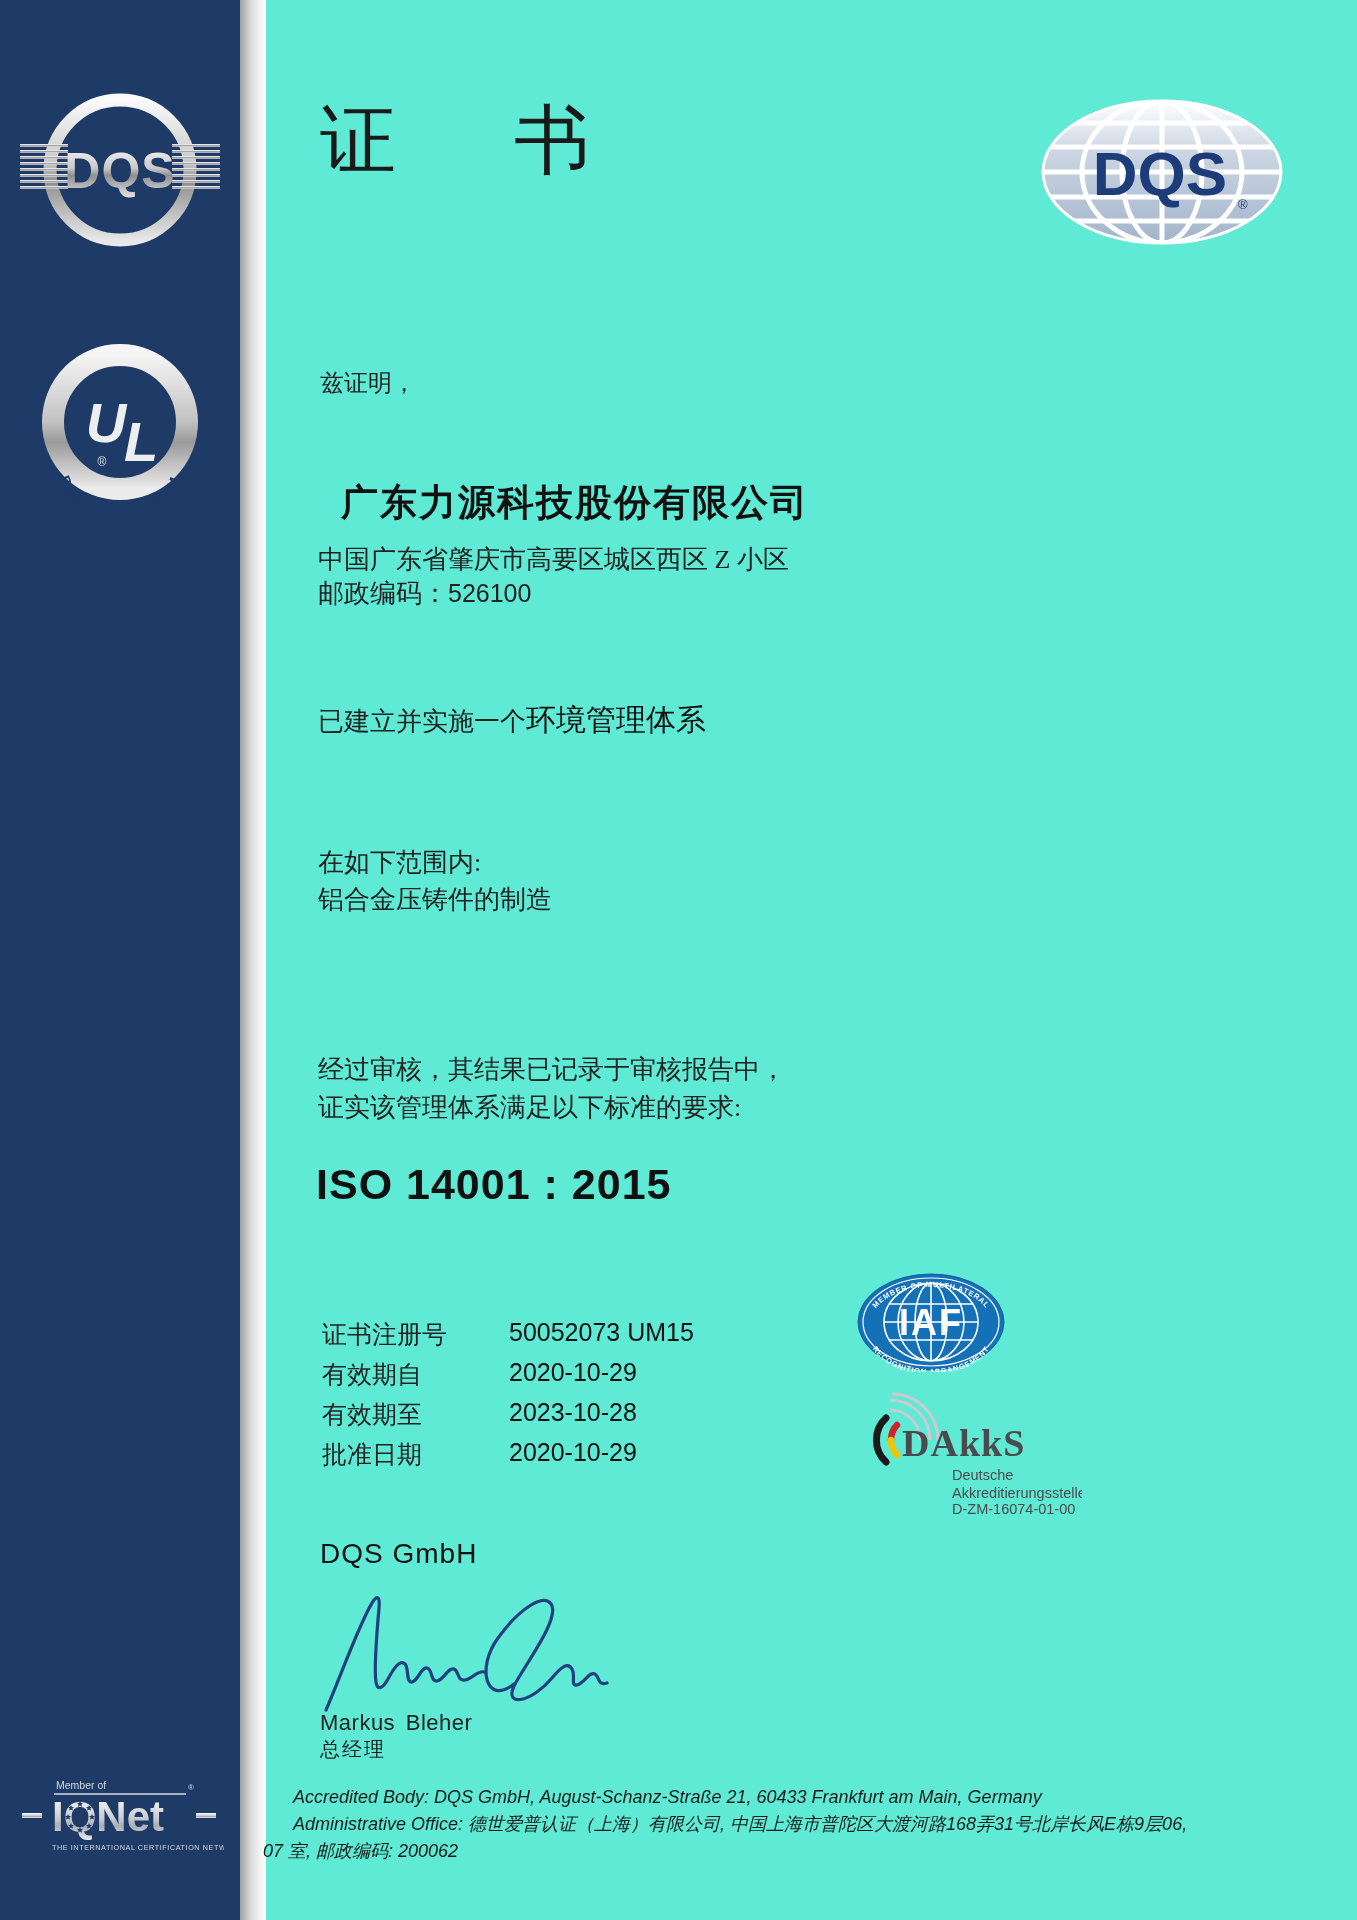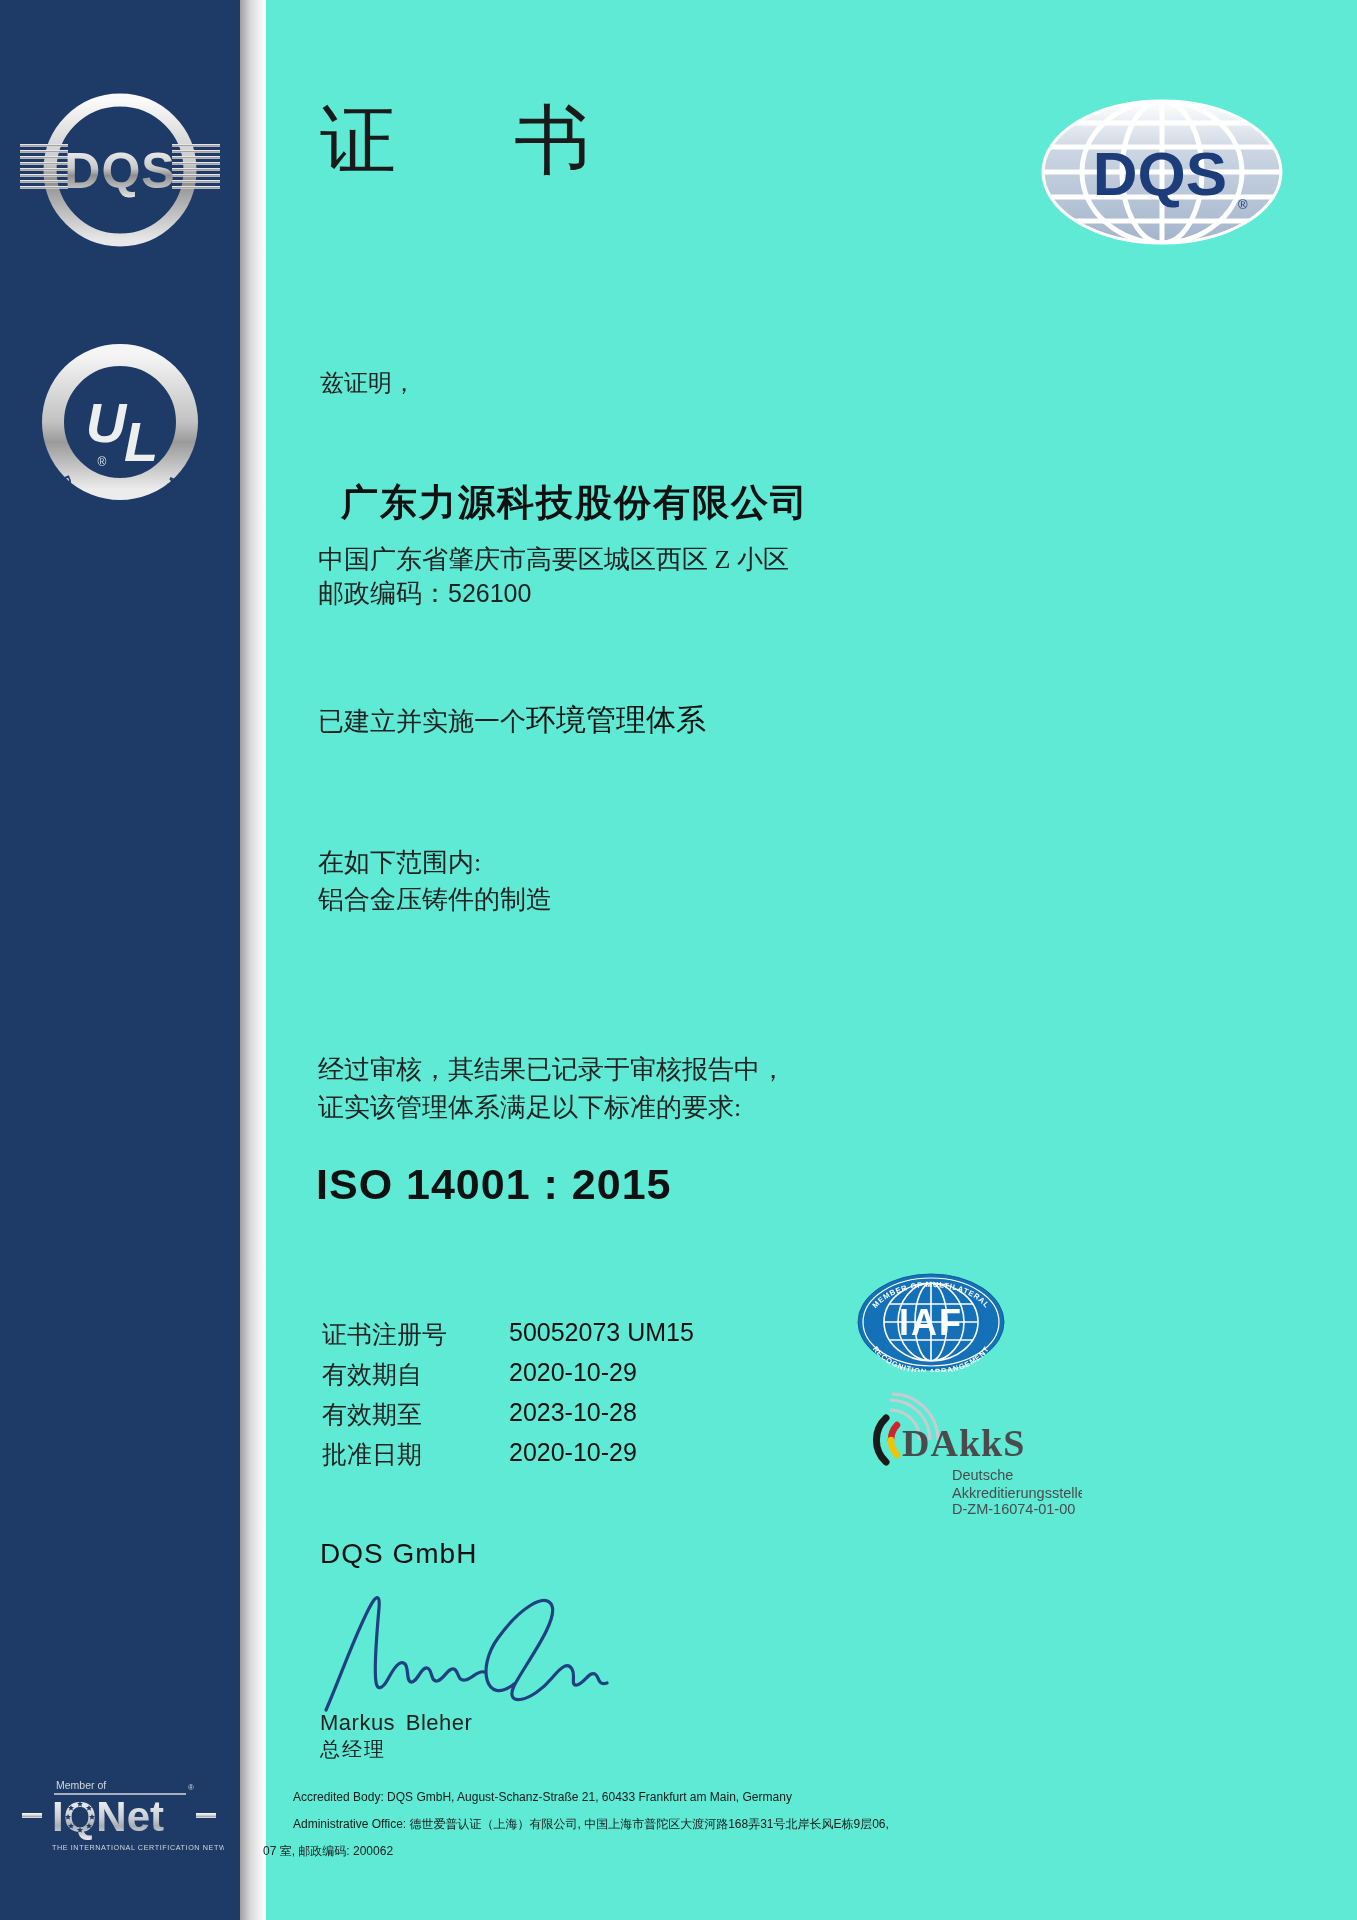--- a/index.html
+++ b/index.html
@@ -35,21 +35,21 @@
   .drow{display:flex;height:40px;align-items:flex-start;gap:37px;}
   .dlabel{width:150px;font-size:25px;color:#222;}
   .dvalue{font-size:25px;color:#111;}
 
   
   .issuer{left:320px;top:1538px;font-size:28px;font-weight:normal;color:#111;letter-spacing:1px;}
   .signer-name{left:320px;top:1710px;font-size:22px;color:#222;letter-spacing:0.5px;word-spacing:4px;}
   .signer-title{left:320px;top:1736px;font-size:20px;color:#222;letter-spacing:2px;}
 
   
-  .footer{left:263px;top:1784px;font-size:12px;color:#1a1a1a;line-height:27px;width:1000px;}
+  .footer{left:263px;top:1784px;font-size:18px;color:#1a1a1a;line-height:27px;width:1000px;font-style:italic;}
   .footer .ind{padding-left:30px;}
 
   svg text{font-family:"Liberation Sans","DejaVu Sans",sans-serif;}
   svg .ser{font-family:"Liberation Serif","DejaVu Serif",serif;}
 </style>
 </head>
 <body>
 
 <div class="page">
 

